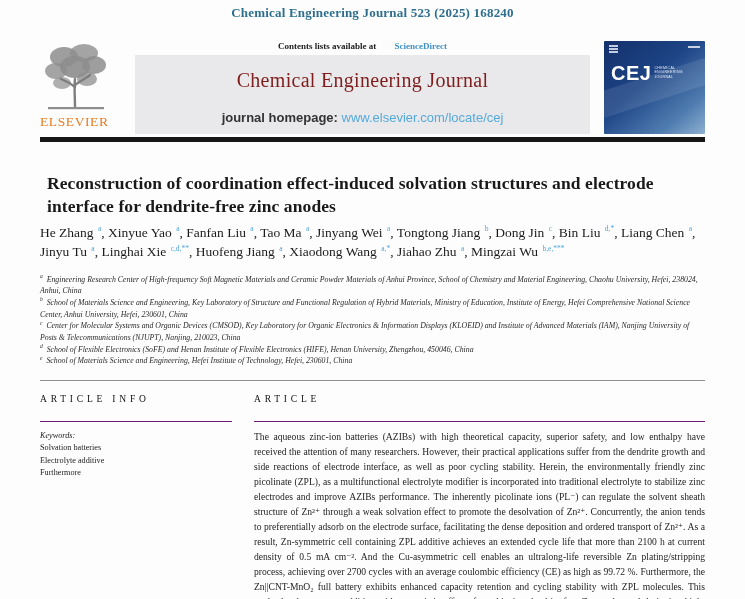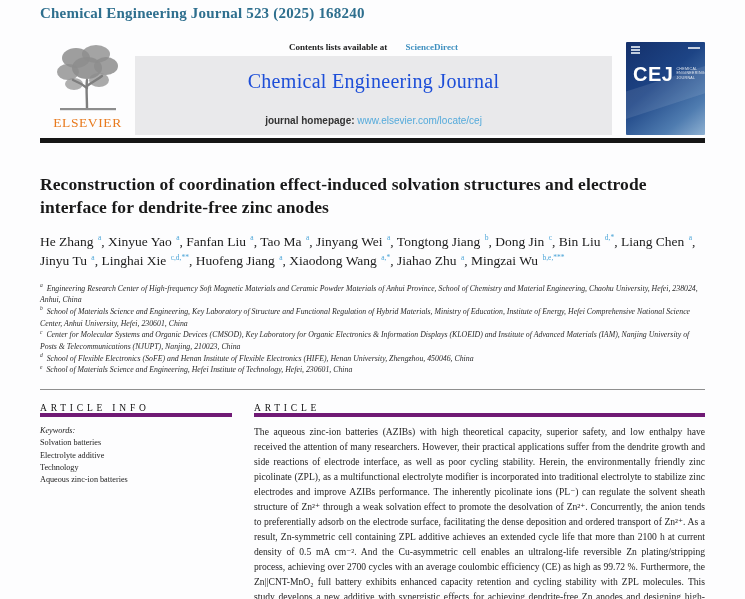--- a/index.html
+++ b/index.html
@@ -1,60 +1,60 @@
 <!DOCTYPE html>
 <html><head>
 <meta charset="utf-8">
 <style>
   * { margin:0; padding:0; box-sizing:border-box; }
   html,body { width:745px; height:599px; overflow:hidden; background:#fdfdfe; }
   body { font-family:"Liberation Serif","DejaVu Serif",serif; color:#1b1b1b; }
   .page { padding:5px 40px 0 40px; }
 
-  .citation { text-align:left; font-size:15px; color:#2e6f8e; font-weight:bold; letter-spacing:.2px; }
+  .citation { text-align:center; font-size:13px; color:#2e6f8e; font-weight:bold; letter-spacing:.2px; }
 
   .header-row { display:flex; margin-top:20px; height:93px; }
-  .logo-col { width:95px; display:flex; flex-direction:column; align-items:center; }
+  .logo-col { width:95px; display:flex; flex-direction:column; align-items:flex-start; }
   .tree { margin-left:2px; }
   .elsevier-word { font-size:13.5px; color:#e87a1e; font-weight:500; letter-spacing:.6px; margin-top:1px; }
 
   .mid-col { flex:1; display:flex; flex-direction:column; }
   .contents-line { text-align:center; font-size:9px; font-weight:bold; height:14px; color:#222; }
   .contents-line .sd { color:#3e8fbf;margin-left:16px; }
   .gray-box { flex:1; background:#e9e9eb; display:flex; flex-direction:column; justify-content:space-between; padding:14px 6px 9px 6px; }
-  .journal-title { text-align:center; font-size:20px; color:#1d4ed8; letter-spacing:.3px; }
-  .homepage-line { text-align:center; font-size:10px; font-family:"Liberation Sans",sans-serif; color:#333; font-weight:bold; }
+  .journal-title { text-align:center; font-size:20px; color:#7f1d1d; letter-spacing:.3px; }
+  .homepage-line { text-align:center; font-size:13px; font-family:"Liberation Sans",sans-serif; color:#333; font-weight:bold; }
   .homepage-line .url { color:#54aadb; font-weight:normal; }
 
-  .cover { width:79px; height:93px; margin-left:14px; position:relative; overflow:hidden;
+  .cover { width:101px; height:93px; margin-left:14px; position:relative; overflow:hidden;
            background:linear-gradient(140deg,#14306b 0%,#1d4485 42%,#4f7cb0 78%,#8fb1d2 100%); border-radius:1px; }
   .cover .band { position:absolute; left:-20px; top:34px; width:140px; height:26px; background:rgba(255,255,255,.10); transform:rotate(-18deg); }
   .cover .mini-mark { position:absolute; left:5px; top:4px; width:9px; height:11px; opacity:.85; }
   .cover .mini-mark i { display:block; height:2px; background:#dfe8f2; margin-bottom:1px; }
   .cover .issue-mark { position:absolute; right:5px; top:5px; width:12px; height:2px; background:rgba(255,255,255,.75); }
   .cover .cej-row { position:absolute; left:7px; top:22px; display:flex; align-items:flex-start; }
   .cover .cej { color:#fff; font-family:"Liberation Sans",sans-serif; font-weight:bold; font-size:20px; letter-spacing:.5px; line-height:1; }
   .cover .cej-sub { margin-left:3px; margin-top:3px; }
   .cover .cej-sub div { font-family:"Liberation Sans",sans-serif; font-size:3.6px; color:rgba(255,255,255,.88); letter-spacing:.3px; line-height:1.25; }
 
   .black-bar { height:5px; background:#161616; margin-top:3px; }
 
-  .title { margin-top:30px; font-size:17.5px; line-height:1.33; color:#191919; letter-spacing:.1px; max-width:640px; }
+  .title { margin-top:30px; font-size:17.5px; line-height:1.33; color:#191919; letter-spacing:.1px; max-width:640px;margin-left:7px; }
 
-  .authors { margin-top:12px; font-size:13.5px; line-height:1.45; color:#1b1b1b; max-width:660px; }
+  .authors { margin-top:4px; font-size:13.5px; line-height:1.45; color:#1b1b1b; max-width:660px; }
   .authors sup { font-size:7.5px; color:#4ea6d8; vertical-align:super; line-height:0; margin-left:1px; }
 
   .affils { margin-top:12px; font-size:7.8px; font-style:italic; line-height:1.5; color:#2a2a2a; }
   .affils .aff { display:block; }
   .affils sup { font-size:5.5px; vertical-align:super; line-height:0; margin-right:2px; color:#333; }
 
   .top-rule { border:none; border-top:1px solid #8f8f8f; margin-top:13px; }
 
   .cols { display:grid; grid-template-columns:192px 1fr; column-gap:22px; padding-top:13px; }
-  .sec-heading { font-size:9.5px; letter-spacing:.40em; color:#111; font-weight:500; padding-bottom:0; border-bottom:4px solid #701a75; }
+  .sec-heading { font-size:9.5px; letter-spacing:.40em; color:#111; font-weight:500; padding-bottom:17px; border-bottom:1px solid #701a75; }
   .left-body { padding-top:8px; font-size:8.2px; line-height:1.5; color:#222; }
   .kw-label { font-style:italic; }
   .abstract-body { padding-top:8px; font-size:9.6px; line-height:1.56; text-align:justify; color:#242424; }
 </style>
 </head>
 <body>
 
 <div class="page">
 
   <div class="citation">Chemical Engineering Journal 523 (2025) 168240</div>
@@ -129,22 +129,21 @@
   <hr class="top-rule">
 
   <div class="cols">
     <div>
       <div class="sec-heading">ARTICLE INFO</div>
       <div class="left-body">
         <div class="kw-label">Keywords:</div>
         <div>
             <div>Solvation batteries</div>
             <div>Electrolyte additive</div>
-            <div>Technology</div>
-            <div>Aqueous zinc-ion batteries</div>
+            <div>Furthermore</div>
           </div>
       </div>
     </div>
     <div>
       <div class="sec-heading">ARTICLE</div>
       <div class="abstract-body">The aqueous zinc-ion batteries (AZIBs) with high theoretical capacity, superior safety, and low enthalpy have received the attention of many researchers. However, their practical applications suffer from the dendrite growth and side reactions of electrode interface, as well as poor cycling stability. Herein, the environmentally friendly zinc picolinate (ZPL), as a multifunctional electrolyte modifier is incorporated into traditional electrolyte to stabilize zinc electrodes and improve AZIBs performance. The inherently picolinate ions (PL⁻) can regulate the solvent sheath structure of Zn²⁺ through a weak solvation effect to promote the desolvation of Zn²⁺. Concurrently, the anion tends to preferentially adsorb on the electrode surface, facilitating the dense deposition and ordered transport of Zn²⁺. As a result, Zn-symmetric cell containing ZPL additive achieves an extended cycle life that more than 2100 h at current density of 0.5 mA cm⁻². And the Cu-asymmetric cell enables an ultralong-life reversible Zn plating/stripping process, achieving over 2700 cycles with an average coulombic efficiency (CE) as high as 99.72 %. Furthermore, the Zn||CNT-MnO₂ full battery exhibits enhanced capacity retention and cycling stability with ZPL molecules. This study develops a new additive with synergistic effects for achieving dendrite-free Zn anodes and designing high-performance AZIBs.</div>
     </div>
   </div>
 
 </div>

